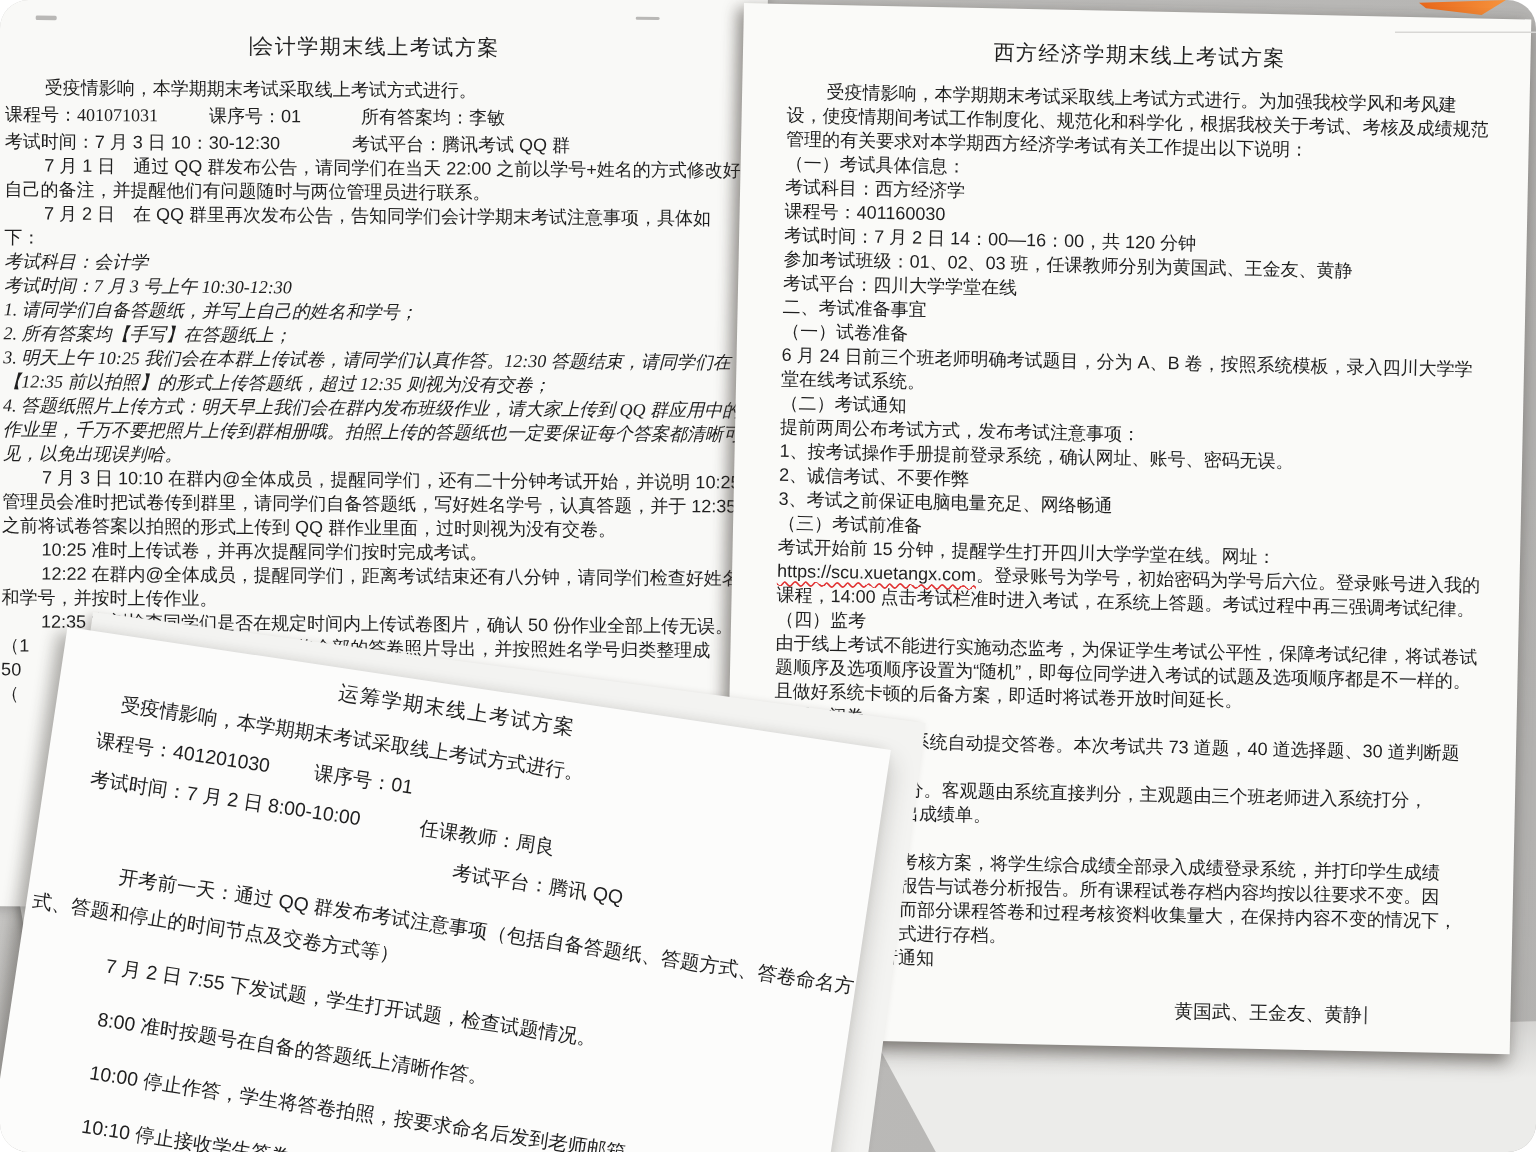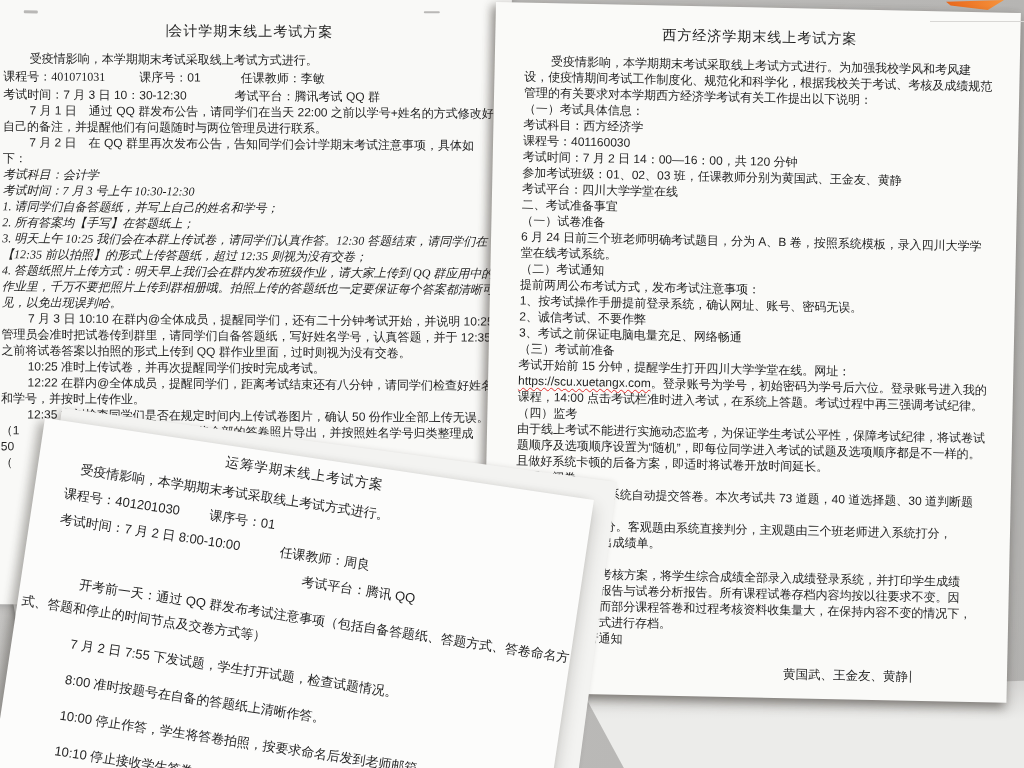--- a/index.html
+++ b/index.html
@@ -1,18 +1,18 @@
 <!DOCTYPE html>
 <html><head>
 <meta charset="utf-8">
 <style>
   html,body{margin:0;padding:0;}
   body{width:1024px;height:768px;overflow:hidden;font-family:"Liberation Sans","DejaVu Sans",sans-serif;}
   .stage{position:relative;width:1024px;height:768px;overflow:hidden;
-         background:linear-gradient(105deg,#cbcac8 0%,#bdbcba 45%,#b3b2b0 100%);}
+         background:linear-gradient(105deg,#cbcac8 0%,#bdbcba 45%,#b3b2b0 100%);border-radius:19px;}
   .sheet{position:absolute;box-sizing:border-box;color:#1f1f1f;}
   
   .doc1{left:-28px;top:-16px;width:540px;height:620px;background:#f9f9f7;
         transform:rotate(0.4deg);transform-origin:0 0;
         box-shadow:0 2px 8px rgba(0,0,0,.18);
         padding:36px 16px 10px 32px;}
   
   .doc2{left:496px;top:2px;width:525px;height:690px;background:#fafaf8;
         transform:rotate(1.2deg);transform-origin:0 0;
         box-shadow:-5px 3px 9px rgba(60,55,50,.35),0 6px 12px rgba(60,55,50,.40);
@@ -68,21 +68,21 @@
   <div class="sheet under-left"></div>
   <div class="sheet under-br"></div>
   <div class="wedge" style="background: linear-gradient(90deg, rgb(232, 103, 27), rgb(246, 147, 60));"></div>
 
   <div class="sheet doc1">
     <div class="mark m1"></div>
     <div class="mark m2"></div>
     <h2 class="doc-title"><span class="cursor"></span><span>会计学期末线上考试方案</span></h2>
     <div>
         <div class="line ind">受疫情影响，本学期期末考试采取线上考试方式进行。</div>
-        <div class="line info"><span style="margin-right: 34px; font-family: Liberation Serif, serif;">课程号：401071031</span><span style="margin-right: 40px;">课序号：01</span><span style="margin-right: 0px;">任课教师：李敏</span></div>
+        <div class="line info"><span style="margin-right: 34px; font-family: Liberation Serif, serif;">课程号：401071031</span><span style="margin-right: 40px;">课序号：01</span><span style="margin-right: 0px;">所有答案均：李敏</span></div>
         <div class="line info"><span style="margin-right: 48px;">考试时间：7 月 3 日 10：30-12:30</span><span style="margin-right: 0px;">考试平台：腾讯考试 QQ 群</span></div>
         <div class="line ind">7 月 1 日　通过 QQ 群发布公告，请同学们在当天 22:00 之前以学号+姓名的方式修改好自己的备注，并提醒他们有问题随时与两位管理员进行联系。</div>
         <div class="line ind">7 月 2 日　在 QQ 群里再次发布公告，告知同学们会计学期末考试注意事项，具体如下：</div>
         <div class="line it">考试科目：会计学</div>
         <div class="line it">考试时间：7 月 3 号上午 10:30-12:30</div>
         <div class="line it">1. 请同学们自备答题纸，并写上自己的姓名和学号；</div>
         <div class="line it">2. 所有答案均【手写】在答题纸上；</div>
         <div class="line it">3. 明天上午 10:25 我们会在本群上传试卷，请同学们认真作答。12:30 答题结束，请同学们在【12:35 前以拍照】的形式上传答题纸，超过 12:35 则视为没有交卷；</div>
         <div class="line it">4. 答题纸照片上传方式：明天早上我们会在群内发布班级作业，请大家上传到 QQ 群应用中的作业里，千万不要把照片上传到群相册哦。拍照上传的答题纸也一定要保证每个答案都清晰可见，以免出现误判哈。</div>
         <div class="line ind">7 月 3 日 10:10 在群内@全体成员，提醒同学们，还有二十分钟考试开始，并说明 10:25 管理员会准时把试卷传到群里，请同学们自备答题纸，写好姓名学号，认真答题，并于 12:35 之前将试卷答案以拍照的形式上传到 QQ 群作业里面，过时则视为没有交卷。</div>

